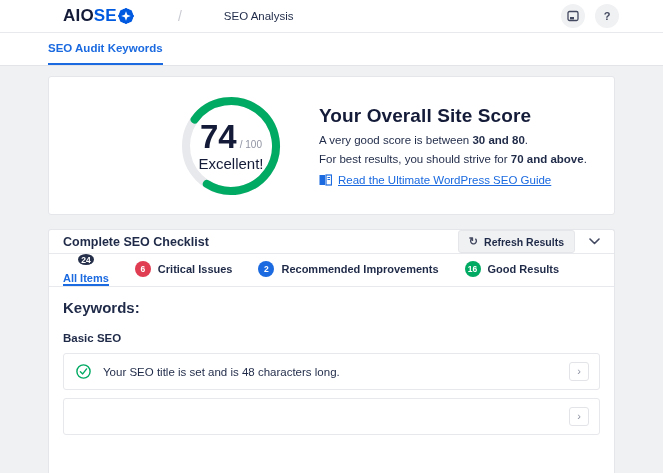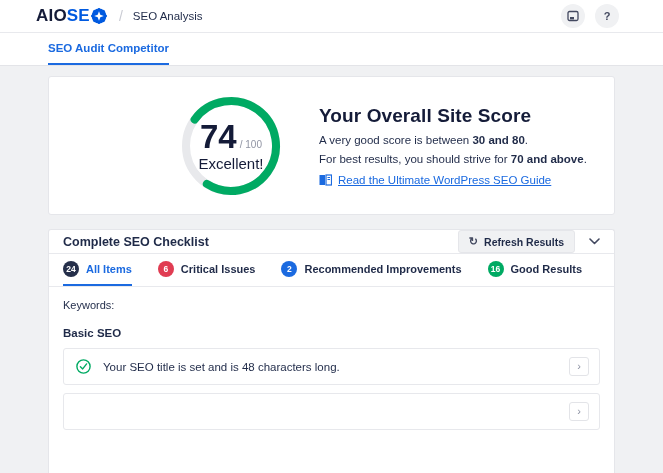--- a/index.html
+++ b/index.html
@@ -1,21 +1,21 @@
 <!DOCTYPE html>
 <html><head>
 <meta charset="utf-8">
 <style>
   * { margin:0; padding:0; box-sizing:border-box; }
   html,body { width:663px; height:473px; overflow:hidden; }
   body { background:#F0F1F3; font-family:"Liberation Sans", sans-serif; color:#1F2A48; }
 
   
   .topbar { background:#fff; height:33px; display:flex; align-items:center;
-            padding:0 44px 0 36px; border-bottom:1px solid #E8E9ED; }
+            padding:0 44px 0 63px; border-bottom:1px solid #E8E9ED;gap:32px; }
   .logo { display:flex; align-items:center; font-weight:bold; font-size:17px; letter-spacing:.2px; }
   .logo .p1 { color:#141B38; }
   .logo .p2 { color:#005AE0; }
   .logo svg { margin-left:1px; display:block; }
   .crumb-sep { color:#C9CBD3; font-size:14px; margin:0 10px 0 12px; }
   .crumb { font-size:11.5px; color:#1F2A48; }
   .topbar-icons { margin-left:auto; display:flex; gap:10px; }
   .icon-circle { width:24px; height:24px; border-radius:50%; background:#F0F1F3;
                  display:flex; align-items:center; justify-content:center;
                  color:#434960; font-size:11px; font-weight:bold; cursor:pointer; }
@@ -54,26 +54,26 @@
   .refresh-btn { display:flex; align-items:center; gap:6px; background:#F0F1F3;
                  border:1px solid #E5E6EA; border-radius:3px; padding:4px 10px;
                  font-size:10.5px; font-weight:bold; color:#1F2A48; cursor:pointer;
                  font-family:"Liberation Sans", sans-serif; }
   .refresh-glyph { font-size:11px; color:#434960; }
   .collapse-btn { background:none; border:none; cursor:pointer; display:flex; align-items:center; }
 
   .filter-row { height:33px; display:flex; gap:26px; padding:0 14px; border-bottom:1px solid #E8E9ED; }
   .filter-tab { display:flex; align-items:center; gap:7px; font-size:11px; font-weight:bold;
                 color:#1F2A48; border-bottom:2px solid transparent; cursor:pointer; }
-  .filter-tab.active { color:#1B6AE0; border-bottom-color:#1B6AE0; }
+  .filter-tab.active { color:#1B6AE0; border-bottom-color:#1B6AE0;flex-direction:column; }
   .badge { min-width:16px; height:16px; border-radius:50%; color:#fff; font-size:8.5px;
            font-weight:bold; display:flex; align-items:center; justify-content:center; padding:0 2px; }
 
   .cl-body { padding:12px 14px 14px; }
-  .kw-label { font-size:11px; font-weight:normal; color:#1F2A48; }
+  .kw-label { font-size:15px; font-weight:bold; color:#1F2A48; }
   .kw-row { display:flex; align-items:center; gap:8px; flex-wrap:wrap; }
   .kw-input { width:58px; height:22px; border:1px solid #D4D6DC; border-radius:3px;
               padding:0 7px; font-size:12.5px; color:#1F2A48;
               font-family:"Liberation Sans", sans-serif; }
   .kw-tag { background:#F0F1F3; border-radius:3px; padding:5px 10px; font-size:10.5px;
             color:#1F2A48; cursor:default; }
 
   .section-title { font-size:11.5px; font-weight:bold; color:#1F2A48; margin:16px 0 9px; }
   .check-item { border:1px solid #E7E8EC; border-radius:3px; display:flex; align-items:center;
                 padding:8px 10px 8px 12px; margin-bottom:8px; min-height:31px; background:#fff; }
@@ -112,21 +112,21 @@
       <svg width="12" height="12" viewBox="0 0 12 12">
           <rect x="1" y="1.5" width="10" height="9" rx="1.5" fill="none" stroke="#434960" stroke-width="1.3"></rect>
           <rect x="3" y="7" width="4" height="2.4" fill="#434960"></rect>
         </svg>
     </div>
     <div class="icon-circle">?</div>
   </div>
 </div>
 
 <div class="main-tabs">
-  <div class="main-tab active">SEO Audit Competitor</div>
+  <div class="main-tab active">SEO Audit Keywords</div>
 </div>
 
 <div class="card score-card">
   <div class="ring-wrap">
     <svg width="100" height="100" viewBox="0 0 100 100">
       <circle class="ring-track" cx="50" cy="50" r="45" fill="none" stroke-width="8" stroke="#E8E9EC"></circle>
       <circle class="ring-progress" cx="50" cy="50" r="45" fill="none" stroke-width="8" pathLength="100" stroke-linecap="round" transform="rotate(216 50 50)" stroke-dasharray="74 26" stroke="#00AA63"></circle>
     </svg>
     <div class="ring-center">
       <div class="score-line">

